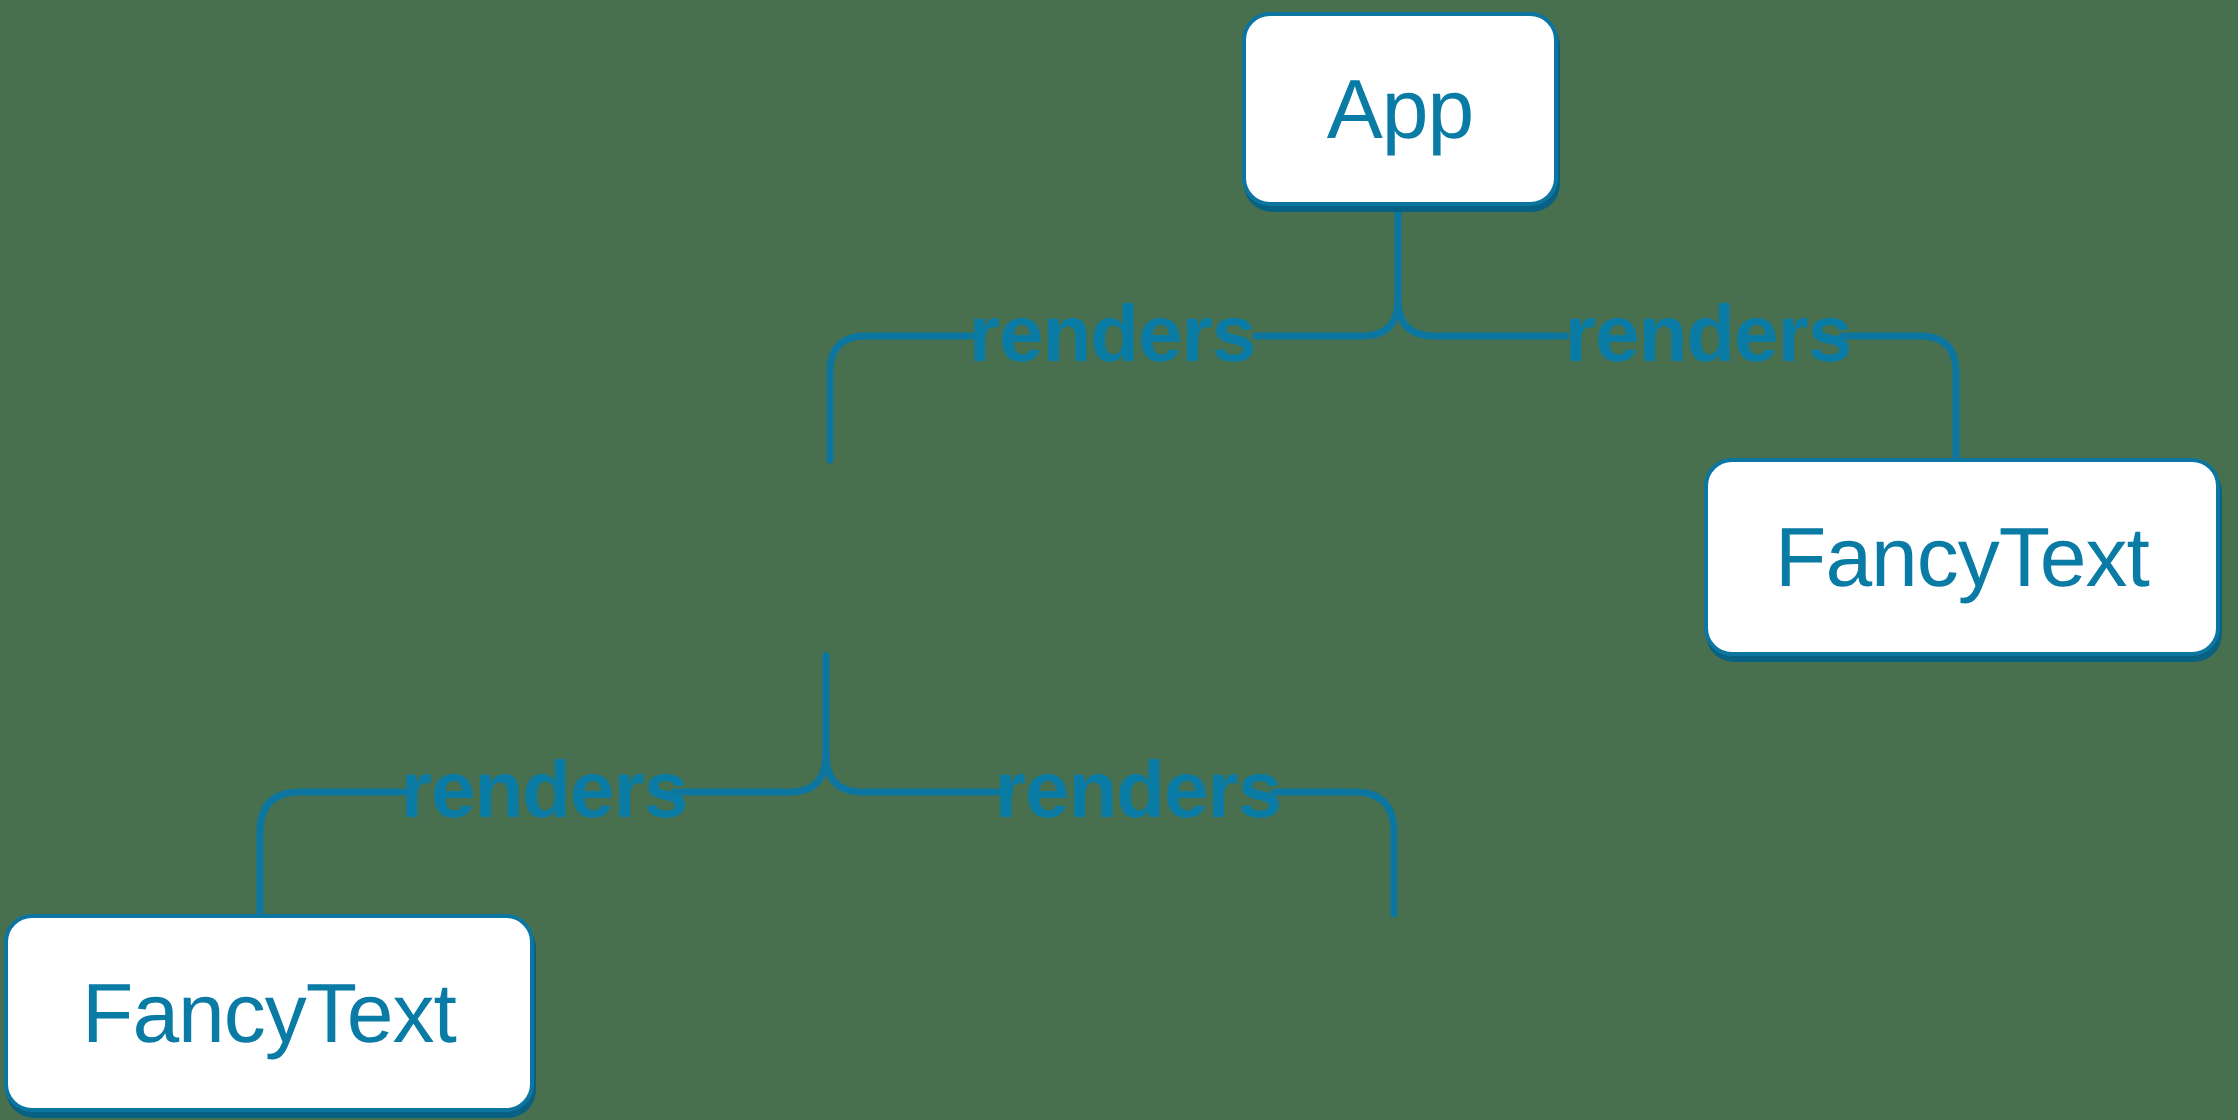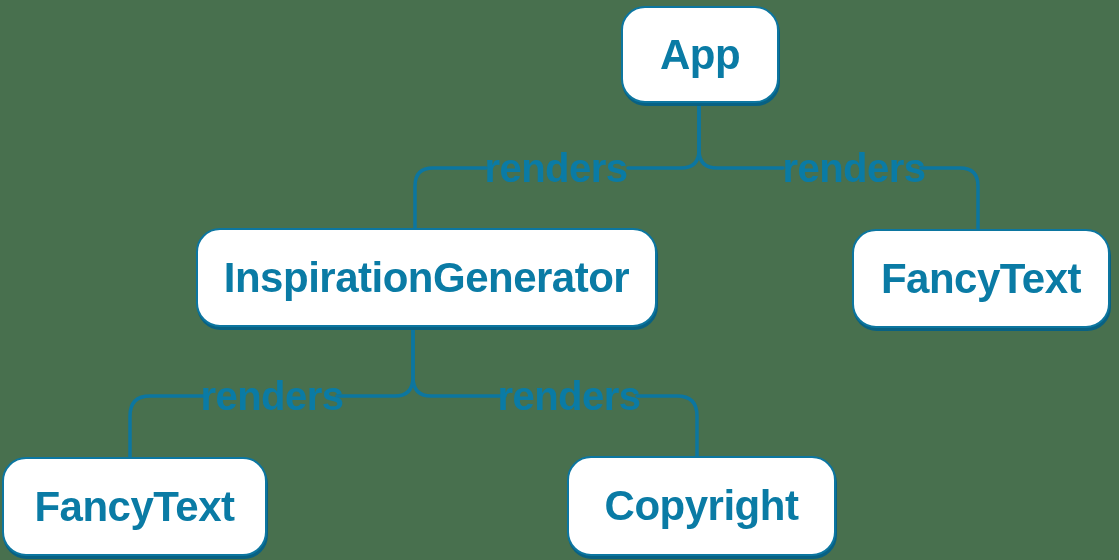--- a/index.html
+++ b/index.html
@@ -26,26 +26,25 @@
     fill: none;
     stroke: var(--accent-line, #0c76a0);
     stroke-width: 3.5;
     stroke-linecap: round;
   }
   .node {
     position: absolute;
     box-sizing: border-box;
     background: var(--box-fill, #ffffff);
     border: 2.5px solid var(--accent-line, #0c76a0);
-    border-radius: 24px;
+    border-radius: 14px;
     box-shadow: 1px 3px 0 0 var(--box-shadow, #086183);
     display: flex;
     align-items: center;
     justify-content: center;
-    font-weight: bold;
   }
   .node-label {
     color: var(--accent, #087ea4);
     font-size: 42px;
     letter-spacing: -0.5px;
     white-space: nowrap;
   }
   .edge-label {
     position: absolute;
     transform: translate(-50%, -50%);
@@ -65,35 +64,29 @@
     <path class="edge-path" d="M699 103 L699 150 Q699 168 681 168 L628 168 M486 168 L433 168 Q415 168 415 186 L415 230"></path>
     <path class="edge-path" d="M699 103 L699 150 Q699 168 717 168 L783 168 M921 168 L960 168 Q978 168 978 186 L978 230"></path>
     <path class="edge-path" d="M413 328 L413 377 Q413 396 395 396 L337 396 M207 396 L150 396 Q130 396 130 416 L130 458"></path>
     <path class="edge-path" d="M413 328 L413 377 Q413 396 431 396 L505 396 M637 396 L677 396 Q697 396 697 416 L697 457"></path>
   </svg>
 
   <div class="node" style="left:621px; top:6px; width:158px; height:97px;">
     <span class="node-label">App</span>
   </div>
 
-  <div class="node" style="left:196px; top:228px; width:461px; height:99px;">
-    <span class="node-label">InspirationGenerator</span>
-  </div>
 
   <div class="node" style="left:852px; top:229px; width:258px; height:99px;">
     <span class="node-label">FancyText</span>
   </div>
 
   <div class="node" style="left:2px; top:457px; width:265px; height:99px;">
     <span class="node-label">FancyText</span>
   </div>
 
-  <div class="node" style="left:567px; top:456px; width:269px; height:100px;">
-    <span class="node-label">Copyright</span>
-  </div>
 
   <div class="edge-label" style="left:556px; top:168px;">renders</div>
 
   <div class="edge-label" style="left:854px; top:168px;">renders</div>
 
   <div class="edge-label" style="left:272px; top:396px;">renders</div>
 
   <div class="edge-label" style="left:569px; top:396px;">renders</div>
 
 </div>

